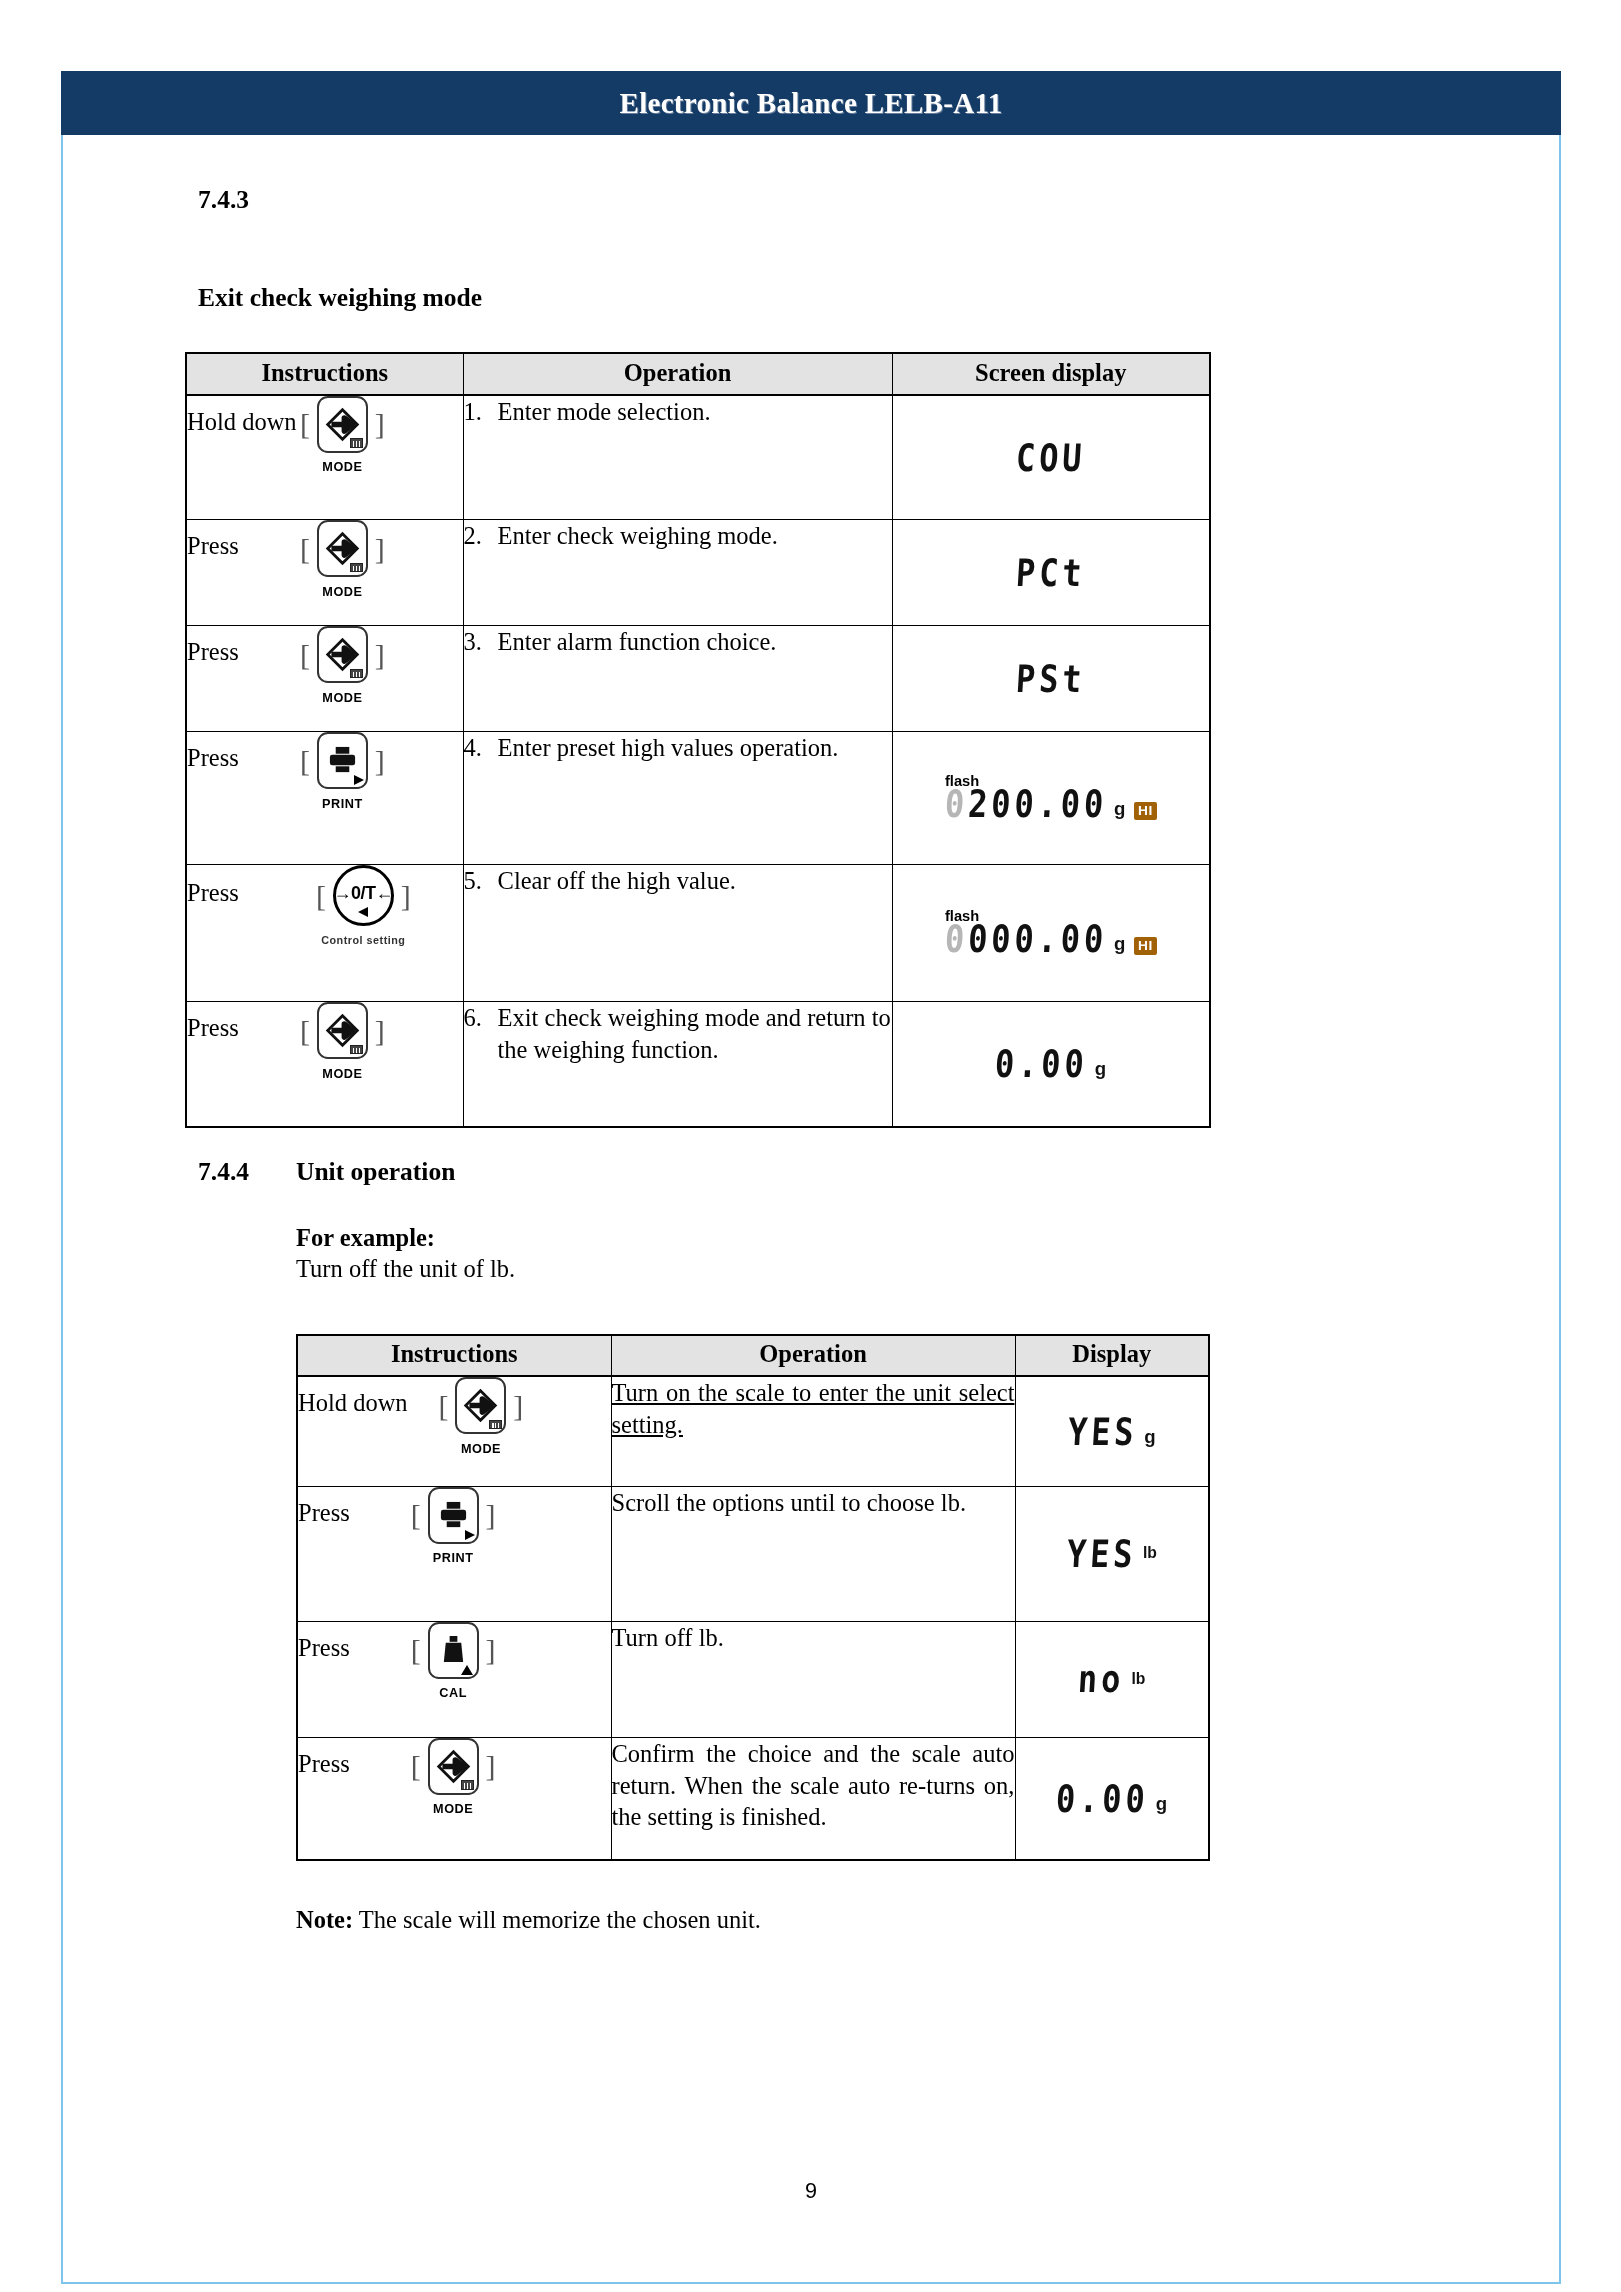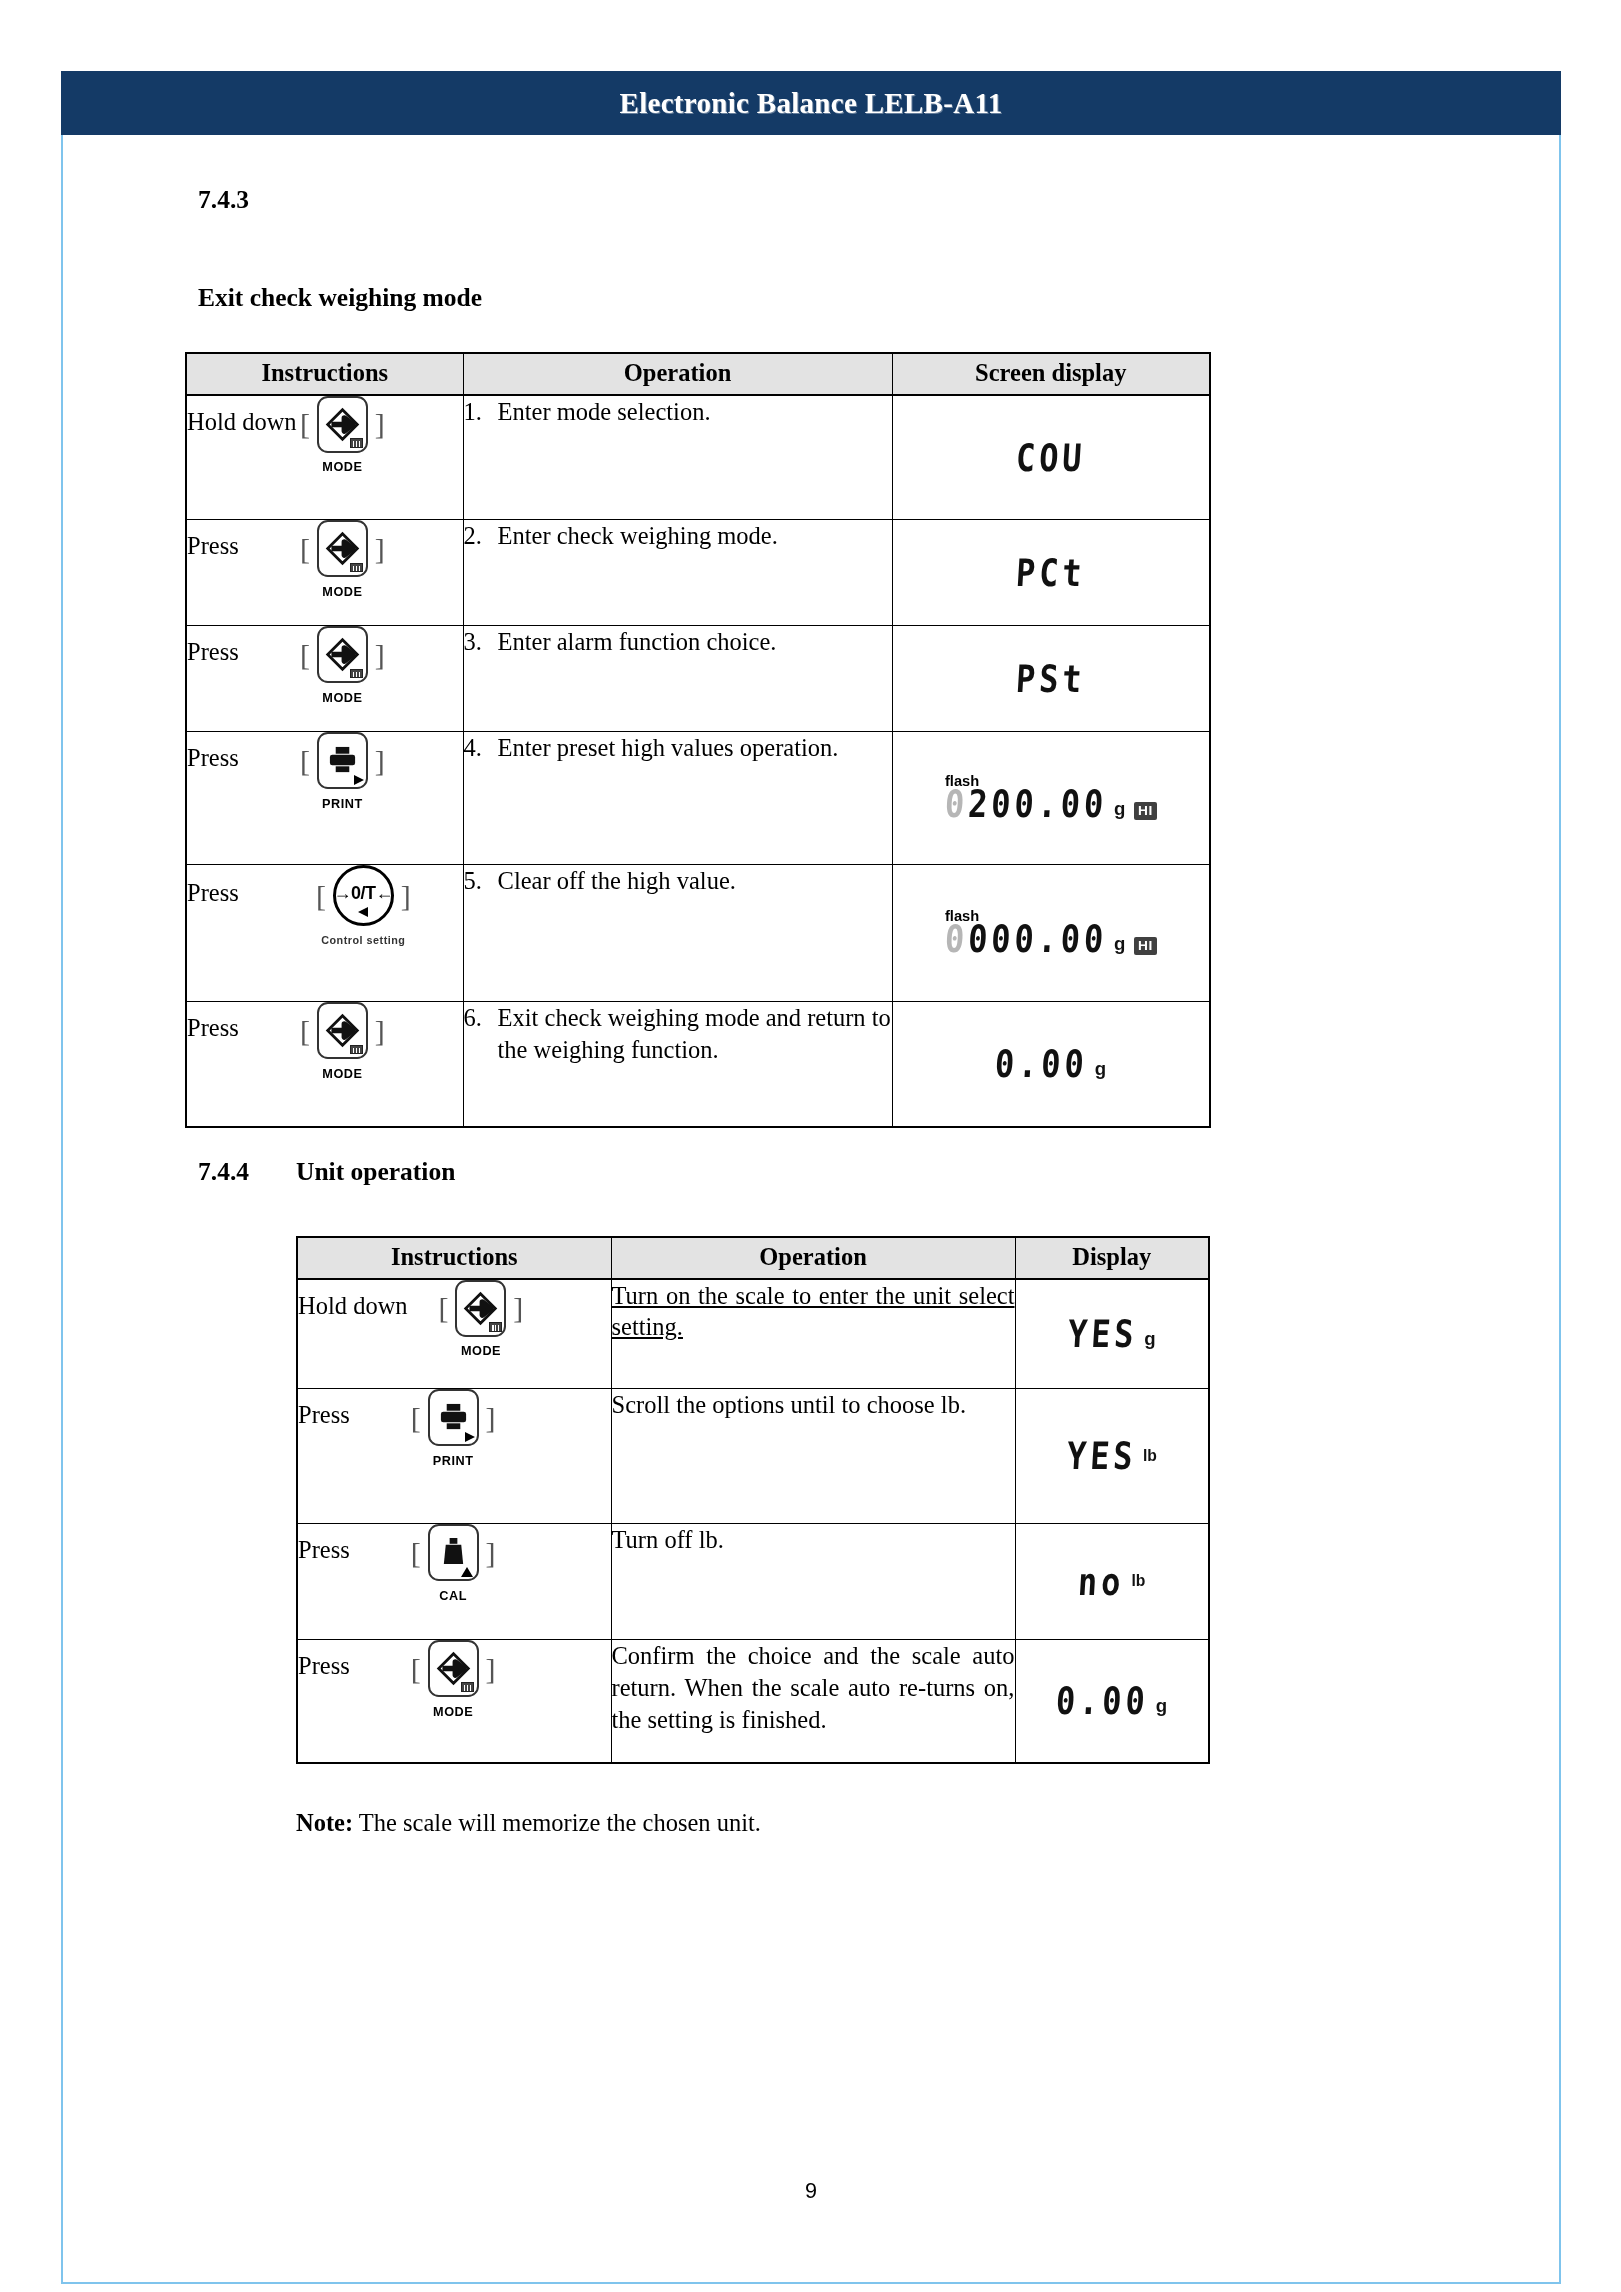--- a/index.html
+++ b/index.html
@@ -215,21 +215,21 @@
     letter-spacing:0;
     display:inline-block;
     transform:none;
   }
   .lcd-unit.sup{
     font-size:15.7px;
     vertical-align:super;
   }
   .hi-badge{
     display:inline-block;
-    background:#404040;
+    background:#a16207;
     color:#fff;
     font-family:"Liberation Sans", sans-serif;
     font-size:13.7px;
     font-weight:bold;
     padding:1px 3.9px 2px;
     border-radius:2px;
     margin-left:8.8px;
     vertical-align:middle;
     letter-spacing:0.5px;
   }
@@ -466,20 +466,24 @@
       </tr>
 
     </tbody>
   </table>
 
   <div class="sec-heading" style="margin-left:137px; margin-top:29px;">
     <span class="sec-num">7.4.4</span>
     <span class="sec-title">Unit operation</span>
   </div>
 
+  <div class="example-block" style="margin-left:235px; margin-top:35px;">
+    <div class="bold">For example:</div>
+    <div>Turn off the unit of lb.</div>
+  </div>
 
   <table class="step-table" style="margin-left:235px; margin-top:49px; width:912px;">
     <colgroup>
         <col style="width:314px">
         <col style="width:404px">
         <col style="width:194px">
       </colgroup>
     <thead>
       <tr>
         <th>Instructions</th>

